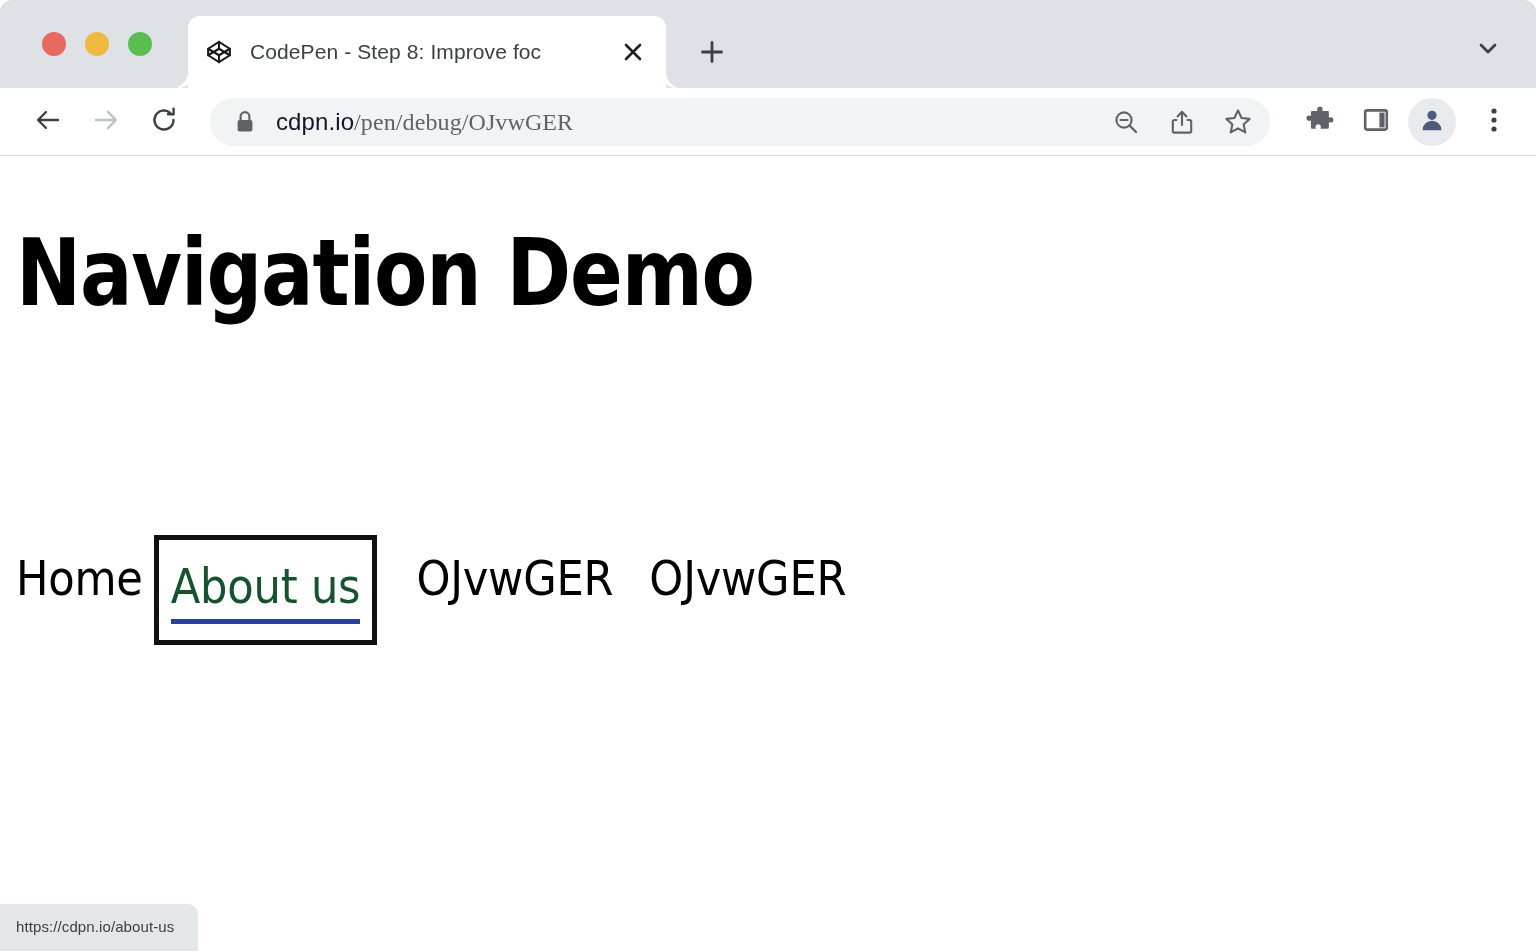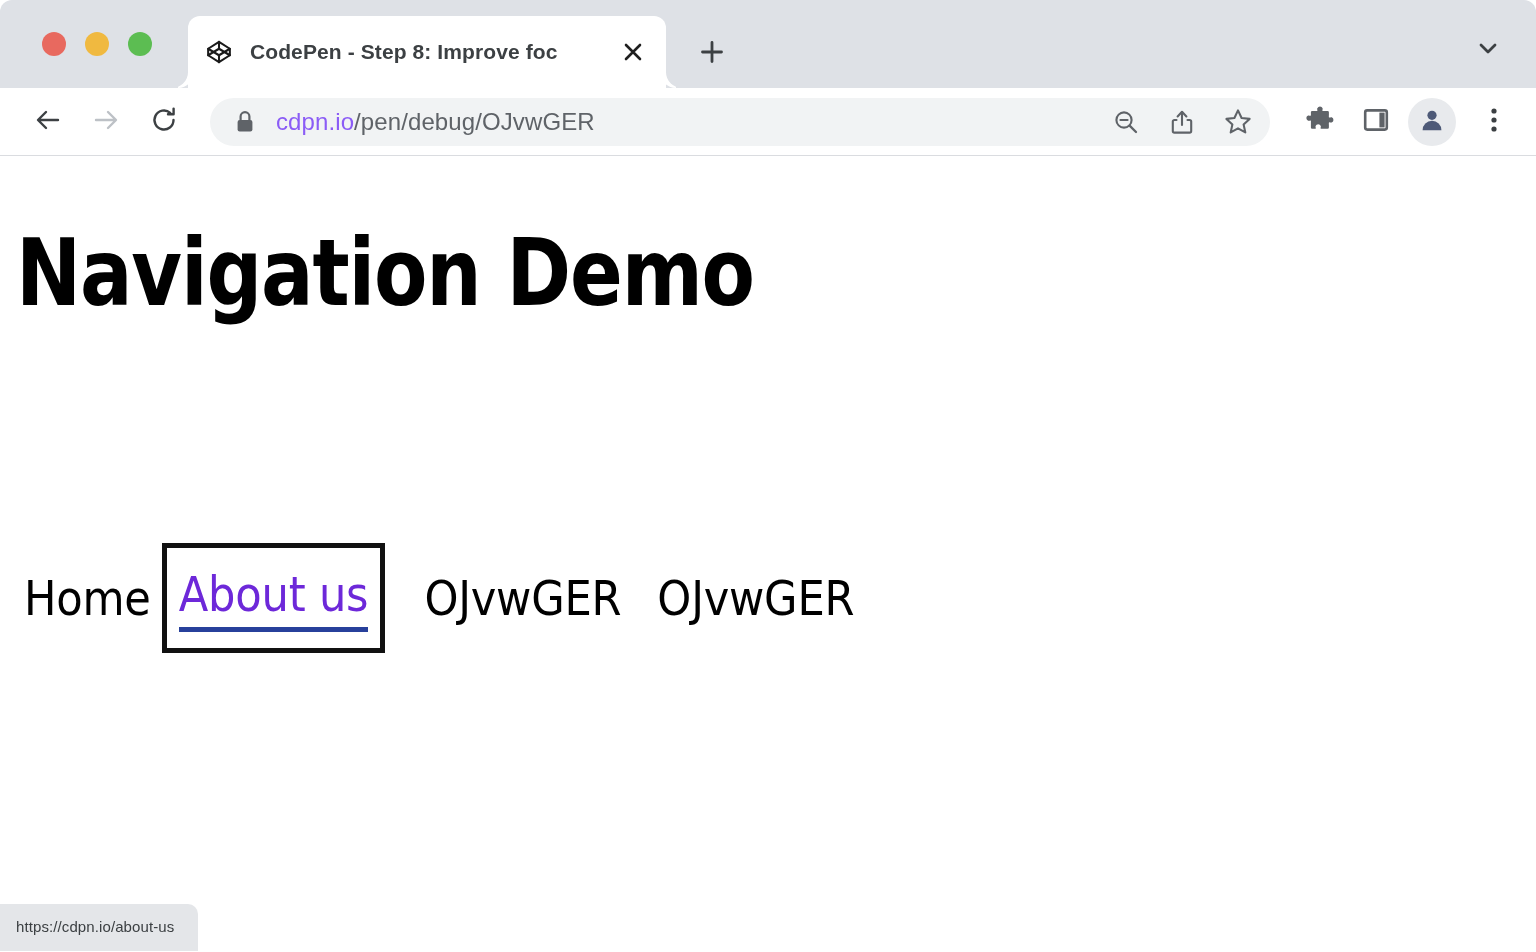--- a/index.html
+++ b/index.html
@@ -94,21 +94,20 @@
     display: flex;
     align-items: center;
     justify-content: center;
   }
   .tab-title-wrap {
     position: relative;
     flex: 1 1 auto;
     height: 30px;
     overflow: hidden;
     margin-right: 4px;
-    font-weight: bold;
   }
   .tab-title {
     position: absolute;
     left: 0;
     top: 0;
     white-space: nowrap;
     font-size: 21px;
     color: #3c4043;
     line-height: 30px;
     letter-spacing: 0.1px;
@@ -203,22 +202,22 @@
   }
   .omnibox-url {
     flex: 1 1 auto;
     font-size: 24px;
     color: #5f6368;
     line-height: 30px;
     white-space: nowrap;
     overflow: hidden;
     letter-spacing: 0.1px;
   }
-  .omnibox-url .url-host { color: #8b5cf6; }
-  .omnibox-url .url-path { color: #5f6368; }
+  .omnibox-url .url-host { color: #0f172a; }
+  .omnibox-url .url-path { color: #5f6368; font-family: Liberation Serif, serif; }
 
   .omnibox-actions {
     flex: 0 0 auto;
     display: flex;
     align-items: center;
   }
   .omnibox-action {
     width: 48px;
     height: 48px;
     margin-left: 8px;
@@ -275,23 +274,23 @@
     letter-spacing: -1.2px;
     transform: scaleX(0.94);
     transform-origin: left center;
   }
 
   .nav-list {
     position: absolute;
     left: 16px;
     top: 390px;
     display: flex;
-    align-items: center;
+    align-items: flex-start;
     list-style: none;
-    margin: 8px;
+    margin: 0;
     padding: 0;
     text-decoration: underline;
   }
   .nav-item {
     display: block;
   }
   .nav-link {
     display: inline-block;
     font-family: "Liberation Sans Narrow", "DejaVu Sans Condensed", "Liberation Sans", sans-serif;
     font-size: 48px;
@@ -303,21 +302,21 @@
     letter-spacing: -0.2px;
   }
   .nav-item + .nav-item { margin-left: 36px; }
 
   
   .nav-item.is-focused {
     margin-left: 22px;
     margin-right: 14px;
   }
   .nav-link.is-focused {
-    color: #6d28d9;
+    color: #14532d;
     outline: 5px solid #111111;
     outline-offset: 6px;
     padding: 8px 6px 16px 6px;
     position: relative;
   }
   .nav-link.is-focused .focus-underline {
     position: absolute;
     left: 6px;
     right: 6px;
     bottom: 10px;

